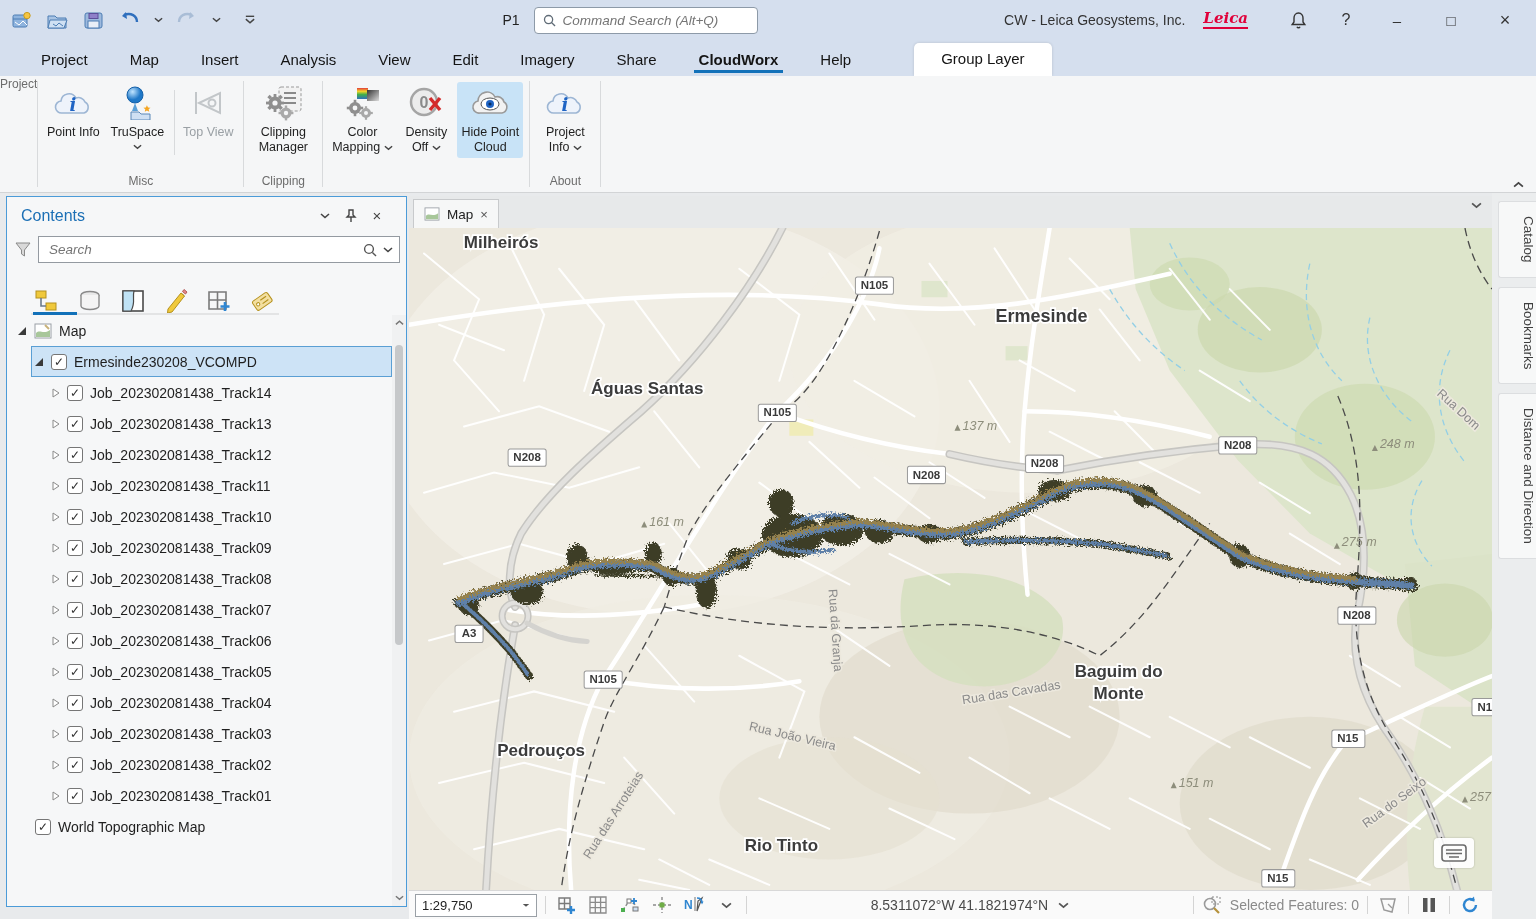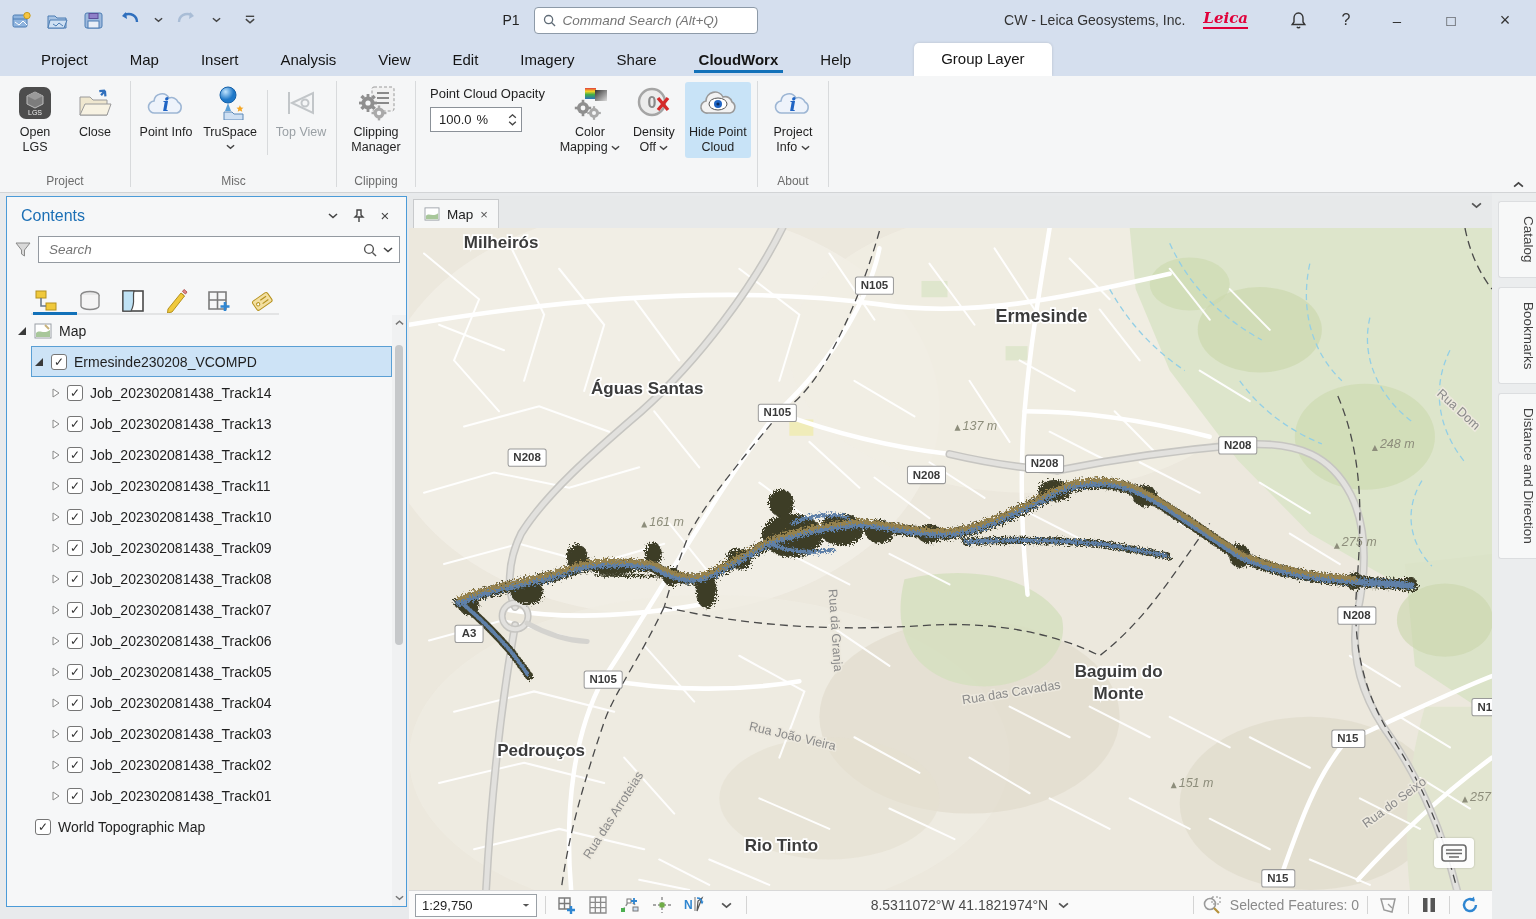--- a/index.html
+++ b/index.html
@@ -47,21 +47,21 @@
   .spinbox { width:92px; height:25px; border:1px solid #8b9198; background:#fff; display:flex; align-items:center; padding:0 4px 0 8px; gap:5px; }
   .spinbox .val { flex:0 0 auto; font-size:13px; }
   .spin-arrows { margin-left:auto; display:flex; flex-direction:column; gap:2px; }
   .ribbon-collapse { position:absolute; right:12px; bottom:4px; color:#444; }
 
   
   .mainrow { flex:1; display:flex; background:#e8eaec; min-height:0; }
 
   
   .contents { width:401px; margin:3px 2px 12px 6px; background:#f6f7f8; border:1px solid #4b9bd8; display:flex; flex-direction:column; min-height:0; }
-  .cheader { height:37px; display:flex; align-items:center; padding:0 8px 0 14px; }
+  .cheader { height:37px; display:flex; align-items:center; padding:0 16px 0 14px; }
   .cheader .ctitle { color:#1b6fb5; font-size:16px; flex:1; }
   .hicon { width:26px; height:24px; display:flex; align-items:center; justify-content:center; color:#444; }
   .csearchrow { display:flex; align-items:center; padding:2px 6px 6px 8px; gap:7px; }
   .searchbox { flex:1; height:27px; background:#fff; border:1px solid #949aa1; display:flex; align-items:center; padding:0 6px 0 10px; gap:6px; }
   .searchbox input { border:none; outline:none; flex:1; font-style:italic; color:#555; font-size:13.5px; font-family:"Liberation Sans",sans-serif; background:transparent; }
   .cicons { display:flex; align-items:flex-end; gap:15px; padding:8px 0 0 26px; position:relative; height:46px; }
   .cicon { width:28px; height:28px; display:flex; align-items:center; justify-content:center; }
   .cicons-underline { position:absolute; left:24px; width:248px; bottom:0; height:2px; background:#e3e4e5; }
   .cicons-active { position:absolute; left:26px; width:44px; bottom:0; height:3px; background:#1271b9; }
   .dheading { font-weight:bold; font-size:15px; color:#2b2b2b; padding:15px 0 8px 82px; }
@@ -195,43 +195,20 @@
     <span class="rtab">Imagery</span>
     <span class="rtab">Share</span>
     <span class="rtab active">CloudWorx</span>
     <span class="rtab">Help</span>
     <span class="ctx-tab">Group Layer</span>
   </div>
 
   <div class="ribbon">
 
     <div class="rgroup">
-      <div class="gbody">
-        <div class="bigbtn">
-          <span class="bicon">
-            <svg class="ic" width="34" height="34" viewBox="0 0 34 34">
-                <rect x="1" y="1" width="32" height="32" rx="7" fill="#4d4d4d"></rect>
-                <path d="M17,6 L25,10 V18 L17,22 L9,18 V10 Z" fill="#7d7d7d" stroke="#bdbdbd"></path>
-                <path d="M17,6 L25,10 L17,14 L9,10 Z" fill="#9a9a9a"></path>
-                <text x="17" y="29" font-size="7" fill="#eee" text-anchor="middle" font-family="Liberation Sans,sans-serif">LGS</text>
-              </svg>
-          </span>
-          <span>Open LGS</span>
-        </div>
-        <div class="bigbtn">
-          <span class="bicon">
-            <svg class="ic" width="36" height="32" viewBox="0 0 36 32">
-                <path d="M3,10 h10 l3,3 h14 v15 h-27 z" fill="#efe7cf" stroke="#9a9a9a"></path>
-                <path d="M3,28 l5,-11 h26 l-4,11 z" fill="#f7f2e2" stroke="#9a9a9a"></path>
-                <path d="M26,9 V3 M26,3 l-4,4 M26,3 l4,4" stroke="#2f6fbd" stroke-width="2.2" fill="none" transform="rotate(40 26 6)"></path>
-              </svg>
-          </span>
-          <span>Close</span>
-        </div>
-      </div>
       <div class="glabel">Project</div>
     </div>
     <div class="vsep"></div>
 
     <div class="rgroup">
       <div class="gbody">
         <div class="bigbtn">
           <span class="bicon">
             <svg class="ic" width="38" height="32" viewBox="0 0 38 32">
                 <path d="M8,26 a6,6 0 0,1 -1,-12 a8,8 0 0,1 15,-3 a7,7 0 0,1 9,4 a6,6 0 0,1 -1,11 z" fill="#eef3fb" stroke="#9db6d4" stroke-width="1.6"></path>
@@ -311,35 +288,20 @@
           </span>
           <span>Clipping Manager</span>
         </div>
       </div>
       <div class="glabel">Clipping</div>
     </div>
     <div class="vsep"></div>
 
     <div class="rgroup">
       <div class="gbody">
-        <div class="opacity-col">
-          <span class="opacity-label">Point Cloud Opacity</span>
-          <div class="spinbox">
-            <span class="val">100.0</span>
-            <span class="val">%</span>
-            <span class="spin-arrows">
-              <svg class="ic" width="9" height="5" viewBox="0 0 10 6">
-                  <path class="chv" d="M1,4.5 5,1 9,4.5"></path>
-                </svg>
-              <svg class="ic" width="9" height="5" viewBox="0 0 10 6">
-                  <path class="chv" d="M1,1 5,4.5 9,1"></path>
-                </svg>
-            </span>
-          </div>
-        </div>
         <div class="bigbtn bb-wide">
           <span class="bicon">
             <svg class="ic" width="38" height="34" viewBox="0 0 38 34">
               <defs>
                   <linearGradient id="cmg" x1="0" y1="0" x2="0" y2="1">
                     <stop offset="0%" stop-color="#e23b3b"></stop>
                     <stop offset="30%" stop-color="#f5d327"></stop>
                     <stop offset="60%" stop-color="#3fae49"></stop>
                     <stop offset="100%" stop-color="#2f6fbd"></stop>
                   </linearGradient>

